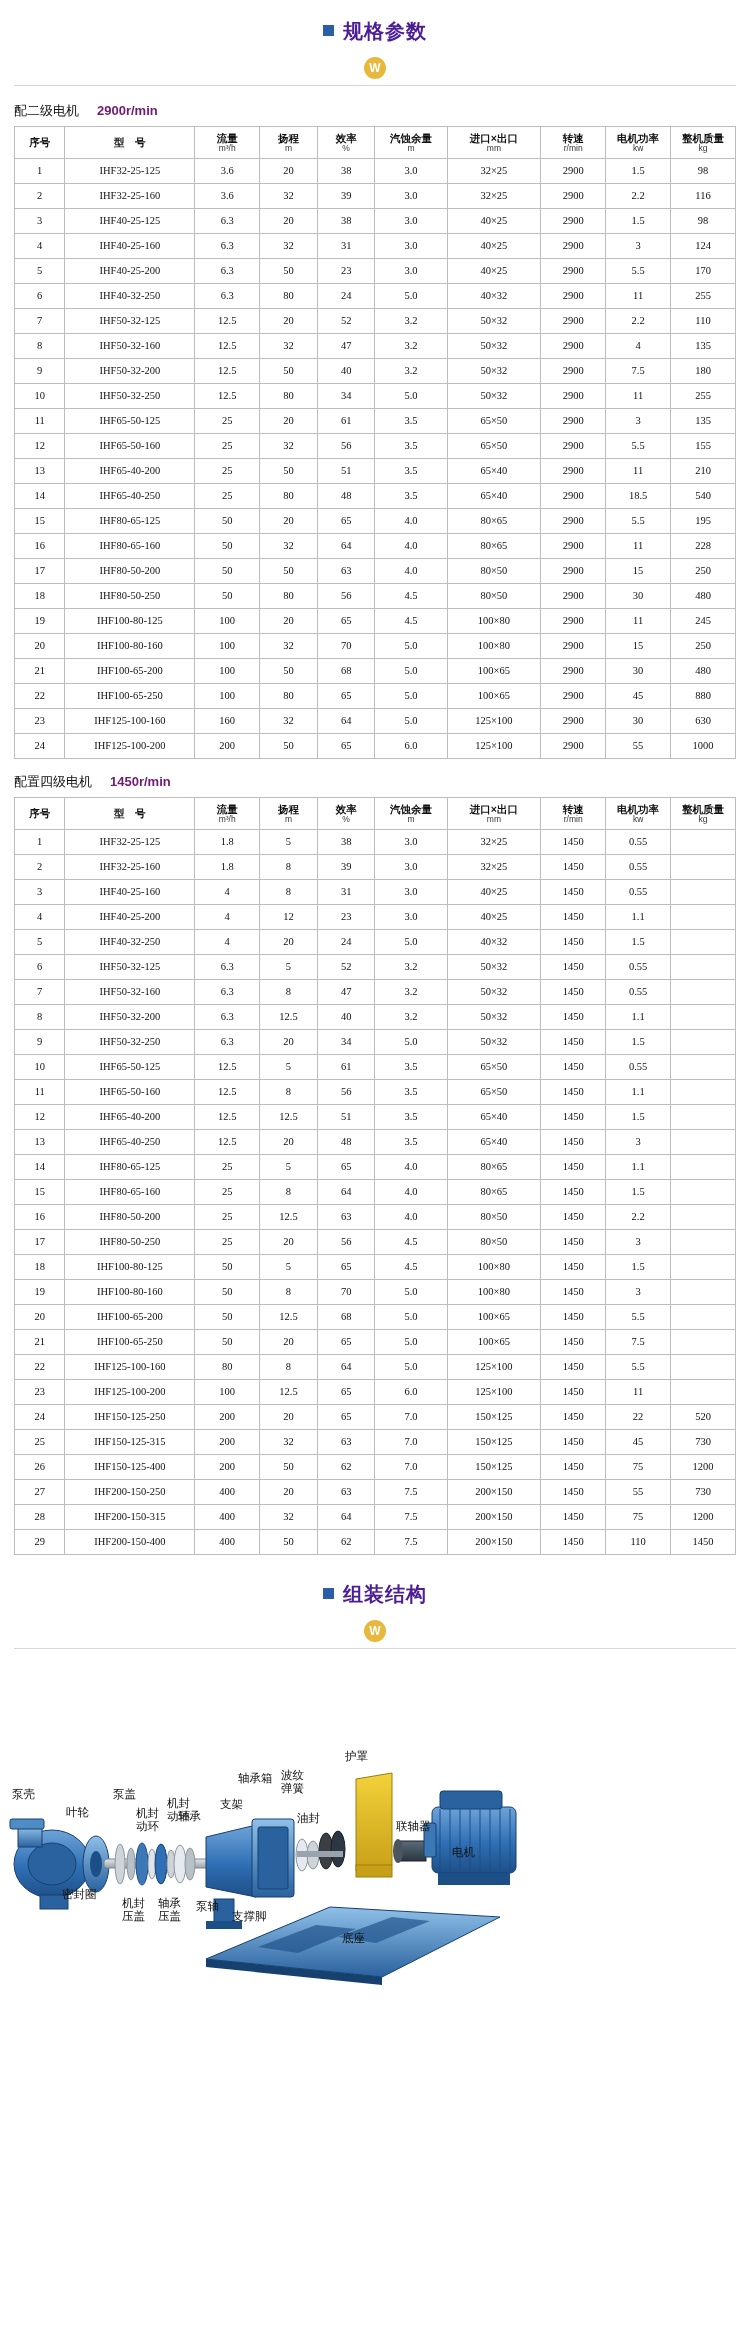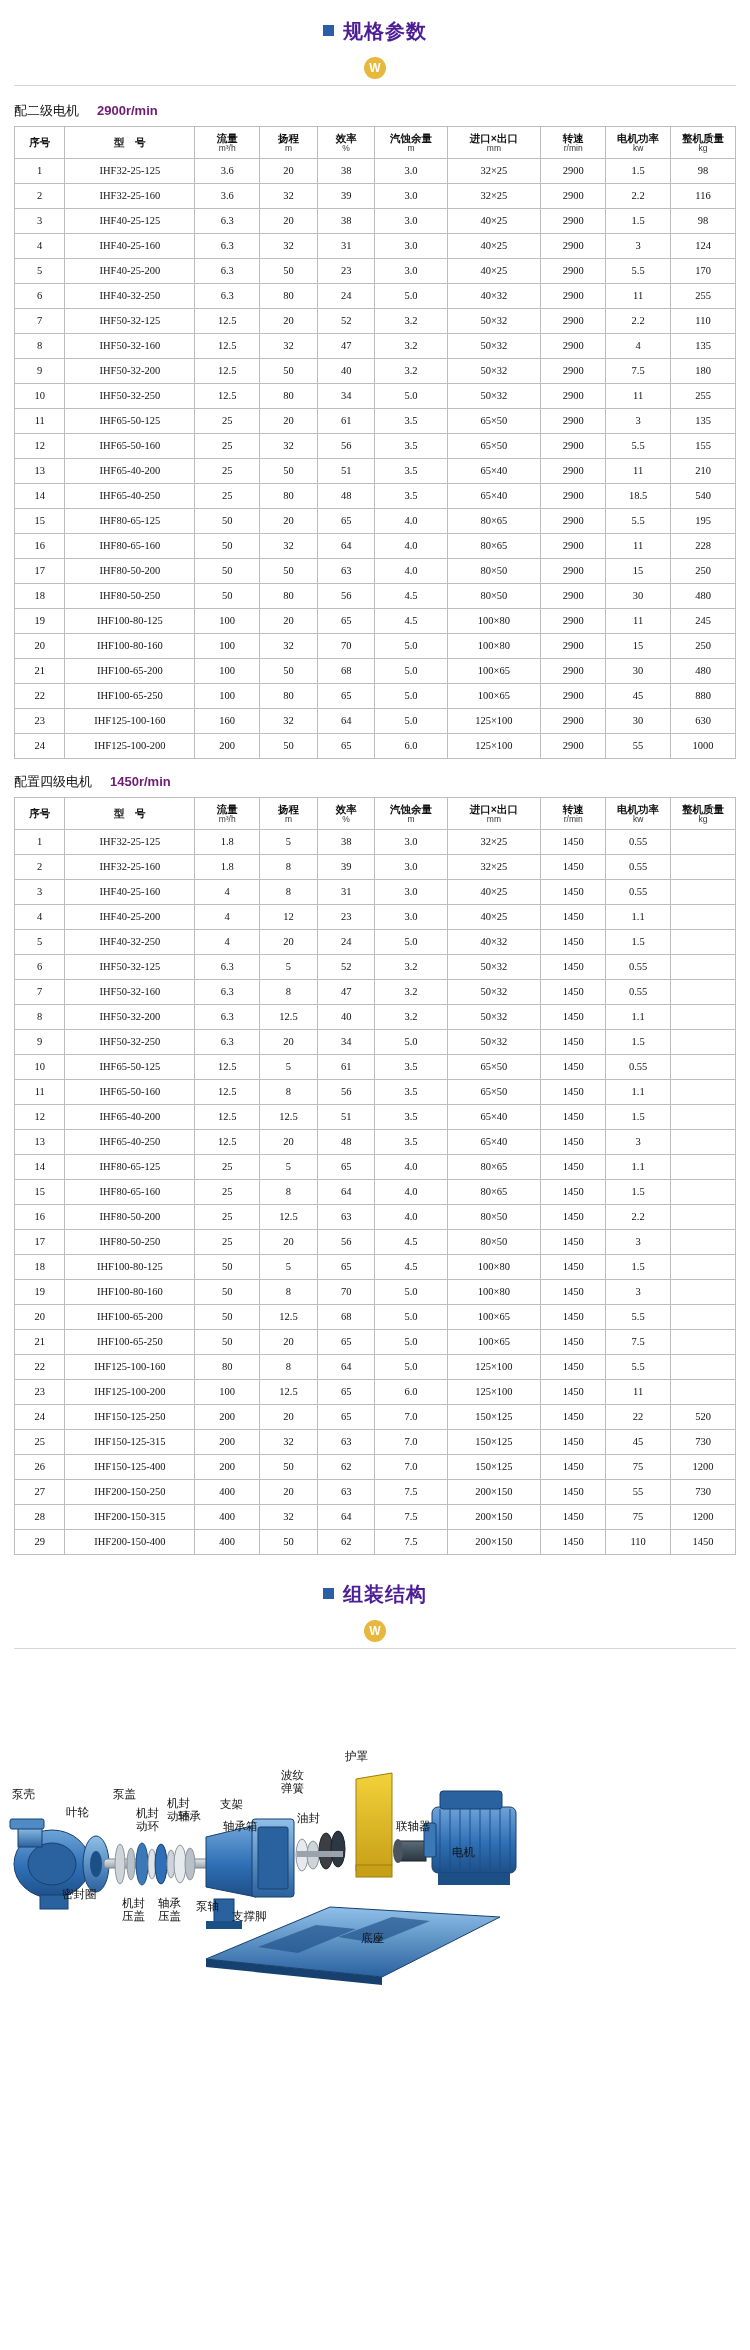--- a/index.html
+++ b/index.html
@@ -962,23 +962,23 @@
         <div class="lbl two" style="left: 167px; top: 138px;">机封
 动环</div>
         <div class="lbl two" style="left: 122px; top: 238px;">机封
 压盖</div>
         <div class="lbl two" style="left: 158px; top: 238px;">轴承
 压盖</div>
         <div class="lbl" style="left: 178px; top: 150px;">轴承</div>
         <div class="lbl" style="left: 220px; top: 138px;">支架</div>
         <div class="lbl" style="left: 196px; top: 240px;">泵轴</div>
         <div class="lbl" style="left: 232px; top: 250px;">支撑脚</div>
-        <div class="lbl" style="left: 223px; top: 112px; margin-top: 48px;">轴承箱</div>
+        <div class="lbl" style="left: 238px; top: 112px;">轴承箱</div>
         <div class="lbl" style="left: 297px; top: 152px;">油封</div>
         <div class="lbl two" style="left: 281px; top: 110px;">波纹
 弹簧</div>
         <div class="lbl" style="left: 345px; top: 90px;">护罩</div>
         <div class="lbl" style="left: 396px; top: 160px;">联轴器</div>
         <div class="lbl" style="left: 452px; top: 186px;">电机</div>
-        <div class="lbl" style="left: 361px; top: 272px;">底座</div>
+        <div class="lbl" style="left: 342px; top: 272px;">底座</div>
       </div>
   </div>
 </div>
 
 </body></html>

